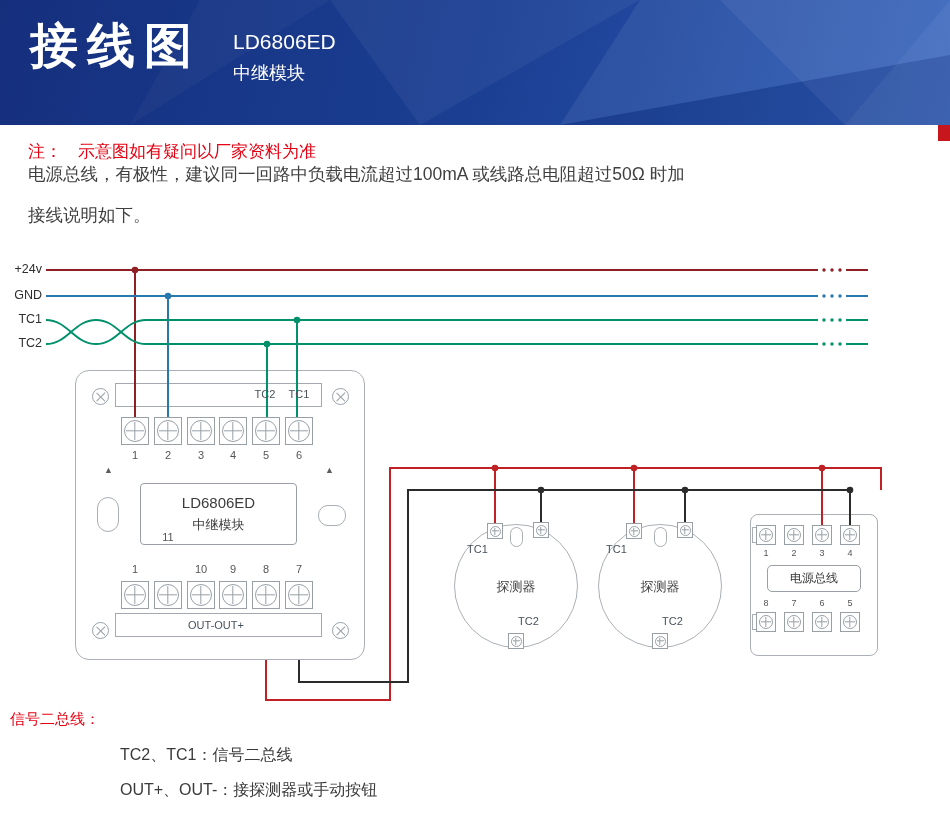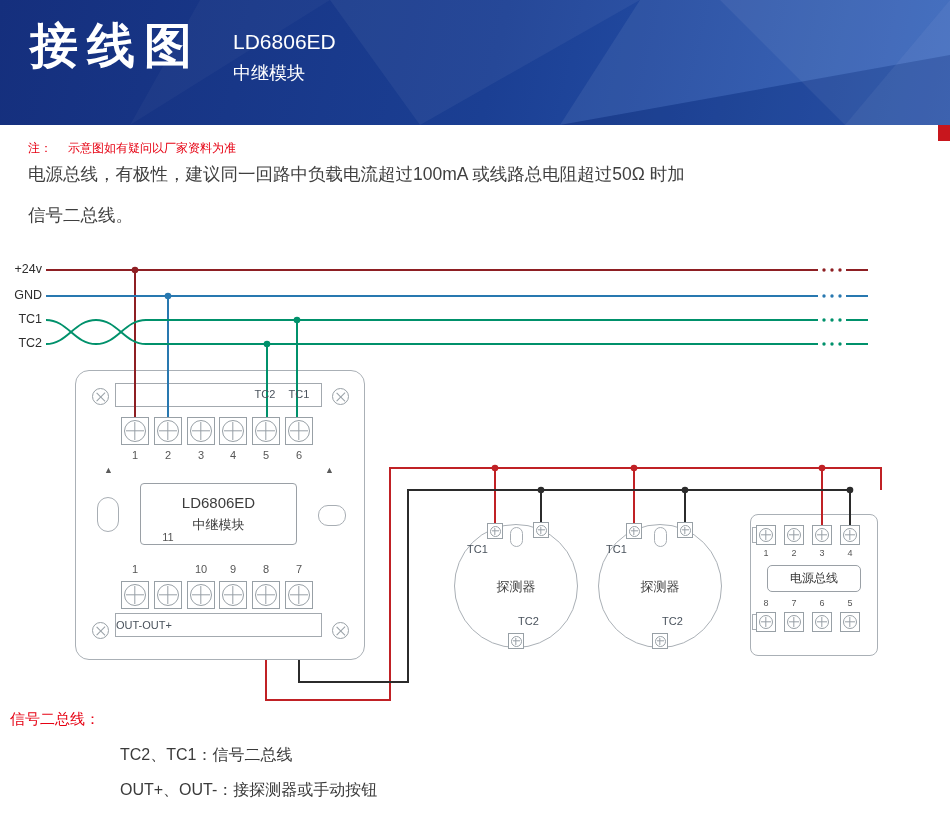--- a/index.html
+++ b/index.html
@@ -14,21 +14,21 @@
   }
   .header svg{position:absolute;left:0;top:0}
   .h-title{
     position:absolute;left:30px;top:14px;font-size:48px;font-weight:bold;color:#fff;
     letter-spacing:9px;z-index:2;
   }
   .h-model{position:absolute;left:233px;top:30px;font-size:21px;color:#fff;z-index:2}
   .h-sub{position:absolute;left:233px;top:61px;font-size:18px;color:#fff;z-index:2}
   .red-accent{position:absolute;left:938px;top:125px;width:12px;height:16px;background:#c8161d}
   
-  .note{position:absolute;left:28px;top:140px;font-size:12px;color:#e60012;z-index:3}
+  .note{position:absolute;left:28px;top:140px;font-size:17px;color:#e60012;z-index:3}
   .note .nt{margin-left:16px}
   .body-text{position:absolute;left:28px;font-size:17.5px;color:#3f3f3f;z-index:3}
   
   .buslabel{position:absolute;left:4px;width:38px;text-align:right;font-size:12.5px;color:#2e2e2e;z-index:3}
   
   .wires{position:absolute;left:0;top:0;z-index:2;pointer-events:none}
   .wires g.l path{fill:none;stroke-width:2}
   .wires g.d circle{stroke:none}
   
   .outline{position:absolute;border:1.5px solid #aab0b6;box-sizing:border-box;background:#fff;z-index:1}
@@ -54,21 +54,21 @@
   .plate{position:absolute;border:1.5px solid #9aa0a6;border-radius:4px;box-sizing:border-box;background:#fff;z-index:2;
          display:flex;flex-direction:column;align-items:center;justify-content:center;gap:5px}
   .plate .pn{font-size:15px;color:#3c3c3c}
   .plate .pt{font-size:13px;color:#3c3c3c}
   .doval{position:absolute;border:1.5px solid #a8aeb4;border-radius:8px;box-sizing:border-box;background:#fff;z-index:3}
   .pill{position:absolute;border:1.5px solid #a8aeb4;box-sizing:border-box;background:#fff;z-index:2}
   .dname{position:absolute;width:124px;text-align:center;font-size:13px;color:#3d3d3d;z-index:3}
   .bplate{position:absolute;border:1px solid #9aa0a6;border-radius:5px;box-sizing:border-box;background:#fff;z-index:2;
           font-size:12px;color:#333;text-align:center;line-height:25px}
   .tab{position:absolute;width:8px;height:16px;border:1.5px solid #a8aeb4;border-right:none;box-sizing:border-box;z-index:2;background:#fff}
-  .strip-label{display:block;line-height:22px;text-align:left;padding-right:5px;font-size:11px;color:#49525c}
+  .strip-label{display:block;line-height:22px;text-align:center;padding-right:5px;font-size:11px;color:#49525c}
   
   .legend-title{position:absolute;left:10px;top:710px;font-size:15px;color:#e60012;z-index:3}
   .legend-line{position:absolute;left:120px;font-size:16px;color:#3a3a3a;z-index:3}
 </style>
 </head>
 <body>
 
 <div class="header">
   <svg width="950" height="125" viewBox="0 0 950 125" preserveAspectRatio="none">
     <polygon points="200,0 330,0 130,125" fill="rgba(255,255,255,0.03)"></polygon>
@@ -81,21 +81,21 @@
   <div class="h-title">接线图</div>
   <div class="h-model">LD6806ED</div>
   <div class="h-sub">中继模块</div>
 </div>
 <div class="red-accent"></div>
 
 <div class="note">
   <span>注：</span><span class="nt">示意图如有疑问以厂家资料为准</span>
 </div>
 <div class="body-text" style="top:162px">电源总线，有极性，建议同一回路中负载电流超过100mA 或线路总电阻超过50Ω 时加</div>
-<div class="body-text" style="top:203px">信号二总线。</div>
+<div class="body-text" style="top:203px">接线说明如下。</div>
 
 <div class="buslabel" style="top:262px">+24v</div>
 <div class="buslabel" style="top:288px">GND</div>
 <div class="buslabel" style="top:312px">TC1</div>
 <div class="buslabel" style="top:336px">TC2</div>
 
 <svg class="wires" width="950" height="813" viewBox="0 0 950 813">
   <g class="l" stroke="#8e1f23">
     <path d="M46 270 H818 M846 270 H868 M135 270 V417"></path>
   </g>

